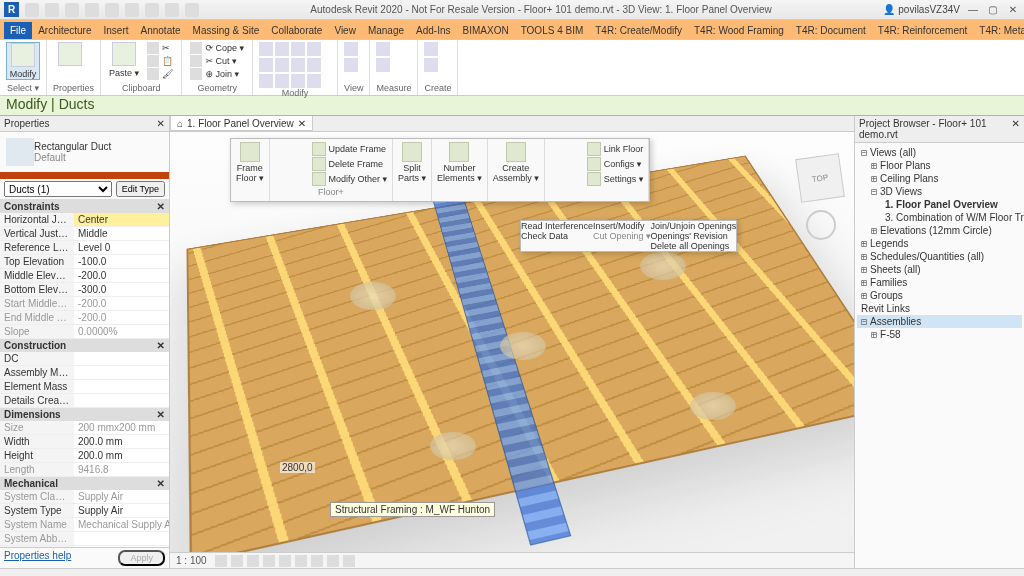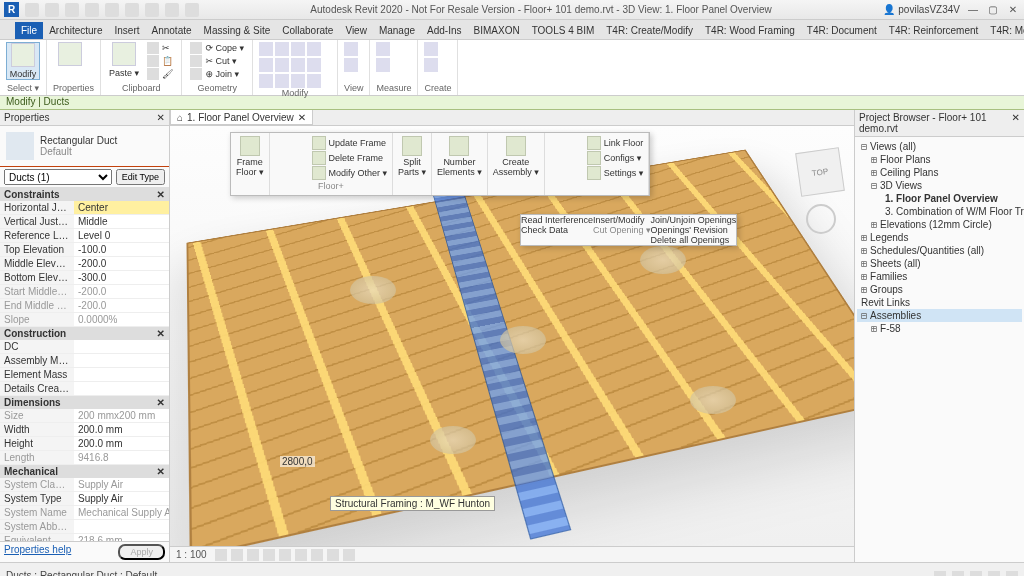--- a/index.html
+++ b/index.html
@@ -8,46 +8,46 @@
 
 .titlebar { height: 20px; background: linear-gradient(#f5f5f5,#e8e8e8); display: flex; align-items: center; padding: 0 4px; font-size: 10px; border-bottom: 1px solid #ccc; }
 .titlebar .app-logo { width: 15px; height: 15px; background: #1a5fb4; color: #fff; font-weight: bold; display: flex; align-items: center; justify-content: center; margin-right: 6px; font-size: 10px; }
 .titlebar .qat { display: flex; gap: 6px; }
 .titlebar .qat span { width: 14px; height: 14px; display: inline-block; background: #ddd; border-radius: 2px; }
 .titlebar .title-text { flex: 1; text-align: center; color: #555; }
 .titlebar .user { color: #444; }
 .titlebar .win-btn { width: 14px; text-align: center; color: #555; margin-left: 6px; cursor: pointer; }
 
 
-.ribbontabs { height: 20px; background: #e5e5e5; display: flex; align-items: flex-end; padding-left: 15px; border-bottom: 1px solid #ccc; font-size: 10px; }
+.ribbontabs { height: 20px; background: #fdba74; display: flex; align-items: flex-end; padding-left: 4px; border-bottom: 1px solid #ccc; font-size: 10px; }
 .ribbontabs .tab { padding: 3px 6px; color: #333; cursor: pointer; white-space: nowrap; }
 .ribbontabs .tab.file { background: #1a5fb4; color: #fff; }
 
 
 .ribbon { height: 56px; background: #fff; border-bottom: 1px solid #ccc; display: flex; font-size: 9px; }
 .ribbon .group { border-right: 1px solid #e0e0e0; padding: 2px 6px; display: flex; flex-direction: column; justify-content: space-between; }
 .ribbon .group .buttons { display: flex; gap: 4px; align-items: flex-start; }
 .ribbon .bigbtn { display: flex; flex-direction: column; align-items: center; width: 34px; cursor: pointer; }
 .ribbon .bigbtn .ico { width: 24px; height: 24px; background: #e8f0e0; border: 1px solid #ccd; margin-bottom: 2px; }
 .ribbon .bigbtn.selected { background: #d9e8f5; border: 1px solid #7daed4; }
 .ribbon .smallbtns { display: flex; flex-direction: column; gap: 1px; font-size: 9px; }
 .ribbon .smallbtn { display: flex; align-items: center; gap: 3px; cursor: pointer; padding: 0 2px; }
 .ribbon .smallbtn .sico { width: 12px; height: 12px; background: #ddd; }
 .ribbon .group-label { text-align: center; color: #666; font-size: 9px; }
 
 
-.contextbar { height: 14px; background: #e8f5d8; border-bottom: 1px solid #a8c080; font-size: 10px; padding-left: 6px; color: #3a5a1a; }
+.contextbar { height: 20px; background: #e8f5d8; border-bottom: 1px solid #a8c080; font-size: 14px; padding-left: 6px; color: #3a5a1a; }
 
 
 .main { display: flex; height: 452px; }
 
 
 .props { width: 170px; border-right: 1px solid #ccc; background: #fafafa; display: flex; flex-direction: column; font-size: 10px; overflow: hidden; }
 .props .panel-hdr { background: #eee; padding: 2px 4px; border-bottom: 1px solid #ccc; display: flex; justify-content: space-between; }
-.props .type-sel { padding: 6px; display: flex; align-items: center; gap: 6px; border-bottom: 1px solid #c2410c; }
+.props .type-sel { padding: 6px; display: flex; align-items: center; gap: 0; border-bottom: 7px solid #c2410c; }
 .props .type-sel .tico { width: 28px; height: 28px; background: #e0e8f0; }
 .props .filter-row { display: flex; gap: 4px; padding: 2px 4px; border-bottom: 1px solid #ddd; align-items: center; }
 .props .filter-row select { flex: 1; font-size: 10px; height: 16px; }
 .props .filter-row button { font-size: 9px; padding: 1px 4px; }
 .props .prop-body { flex: 1; overflow-y: auto; }
 .props .section-hdr { background: #ddd; padding: 1px 4px; font-weight: bold; display: flex; justify-content: space-between; }
 .props .prop-row { display: flex; border-bottom: 1px solid #eee; }
 .props .prop-row .k { width: 74px; padding: 1px 4px; background: #f4f4f4; overflow: hidden; white-space: nowrap; text-overflow: ellipsis; }
 .props .prop-row .v { flex: 1; padding: 1px 4px; background: #fff; overflow: hidden; white-space: nowrap; }
 .props .prop-row.dim .k, .props .prop-row.dim .v { color: #999; }

